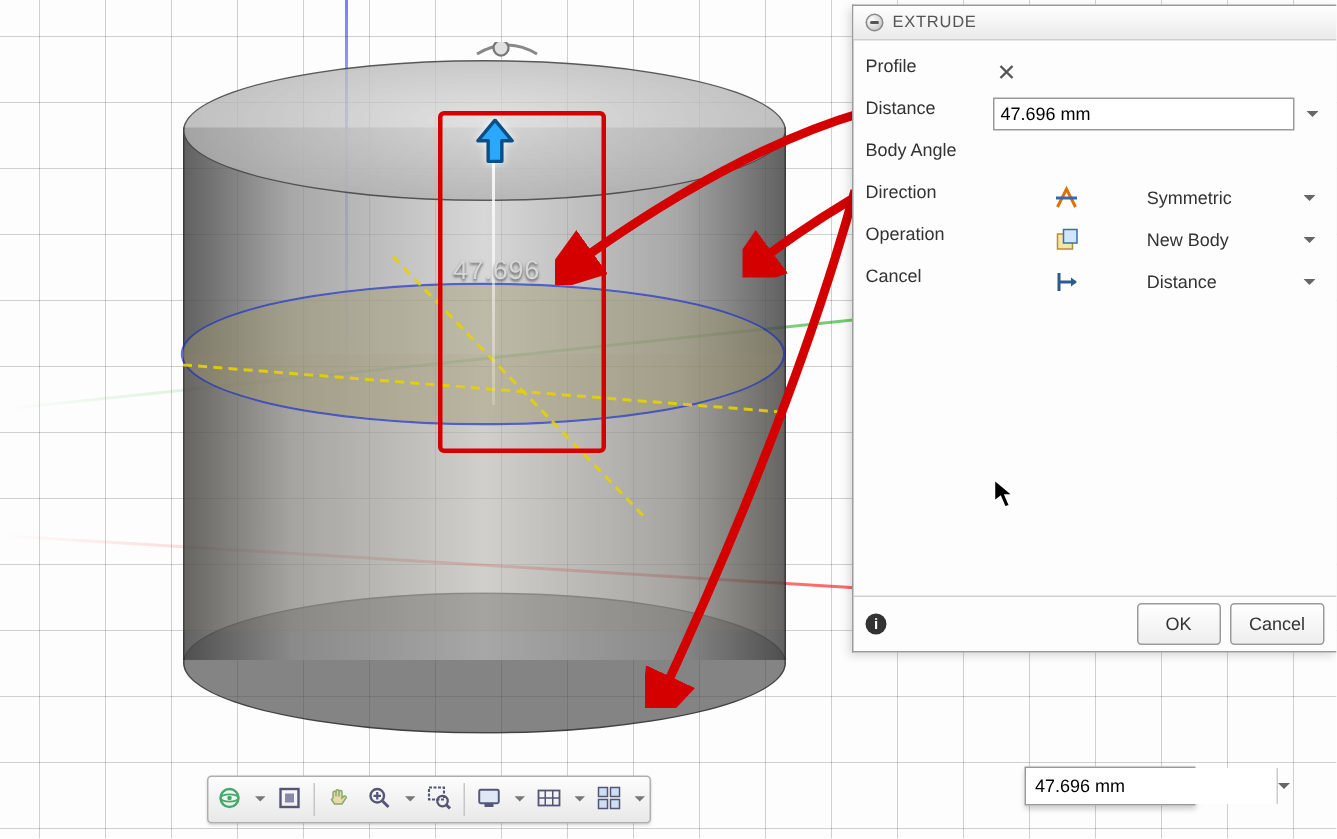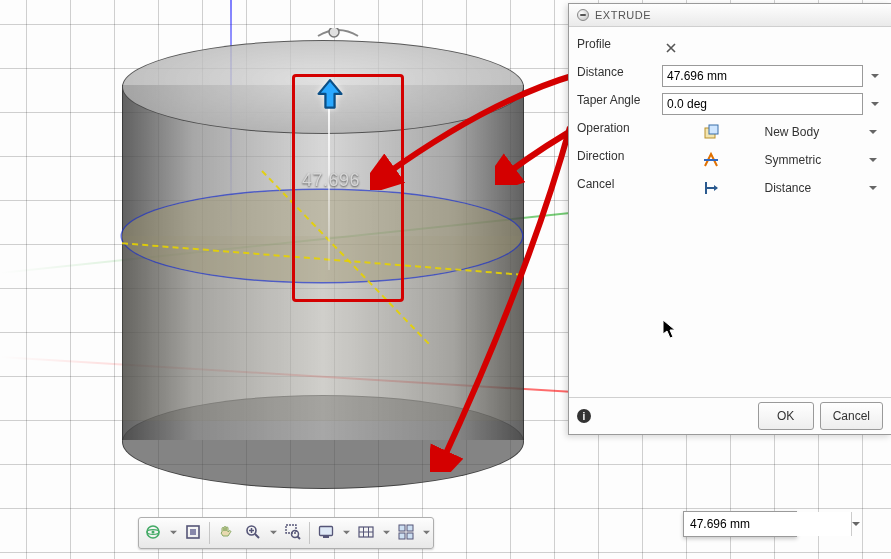--- a/index.html
+++ b/index.html
@@ -316,62 +316,54 @@
         <input class="text" value="47.696 mm" style="">
         <div class="dd-handle">
           <svg viewBox="0 0 8 8">
               <path d="M0 2 L4 6 L8 2 Z" fill="#666"></path>
             </svg>
         </div>
       </div>
     </div>
 
     <div class="row">
-      <div class="row-label">Taper Angle</div>
+      <div class="row-label">Body Angle</div>
+    </div>
+
+    <div class="row">
+      <div class="row-label">Direction</div>
       <div class="row-ctrl">
-        <input class="text" value="0.0 deg" style="">
-        <div class="dd-handle">
-          <svg viewBox="0 0 8 8">
-              <path d="M0 2 L4 6 L8 2 Z" fill="#666"></path>
+        <div class="combo">
+          <span class="ico">
+            <svg viewBox="0 0 18 18" width="18" height="18">
+              <path d="M3 15 L9 3 L15 15" fill="none" stroke="#e07000" stroke-width="2"></path>
+              <line x1="2" y1="9" x2="16" y2="9" stroke="#3068c0" stroke-width="2"></line>
             </svg>
+          </span>
+          <span>Symmetric</span>
+          <div class="dd-handle">
+            <svg viewBox="0 0 8 8">
+                <path d="M0 2 L4 6 L8 2 Z" fill="#666"></path>
+              </svg>
+          </div>
         </div>
       </div>
     </div>
 
     <div class="row">
       <div class="row-label">Operation</div>
       <div class="row-ctrl">
         <div class="combo">
           <span class="ico">
             <svg viewBox="0 0 18 18" width="18" height="18">
               <rect x="3" y="5" width="10" height="10" fill="#f3e5b0" stroke="#b8902c"></rect>
               <rect x="7" y="2" width="9" height="9" fill="#cfe6ff" stroke="#3a6fa8"></rect>
             </svg>
           </span>
           <span>New Body</span>
-          <div class="dd-handle">
-            <svg viewBox="0 0 8 8">
-                <path d="M0 2 L4 6 L8 2 Z" fill="#666"></path>
-              </svg>
-          </div>
-        </div>
-      </div>
-    </div>
-
-    <div class="row">
-      <div class="row-label">Direction</div>
-      <div class="row-ctrl">
-        <div class="combo">
-          <span class="ico">
-            <svg viewBox="0 0 18 18" width="18" height="18">
-              <path d="M3 15 L9 3 L15 15" fill="none" stroke="#e07000" stroke-width="2"></path>
-              <line x1="2" y1="9" x2="16" y2="9" stroke="#3068c0" stroke-width="2"></line>
-            </svg>
-          </span>
-          <span>Symmetric</span>
           <div class="dd-handle">
             <svg viewBox="0 0 8 8">
                 <path d="M0 2 L4 6 L8 2 Z" fill="#666"></path>
               </svg>
           </div>
         </div>
       </div>
     </div>
 
     <div class="row">

